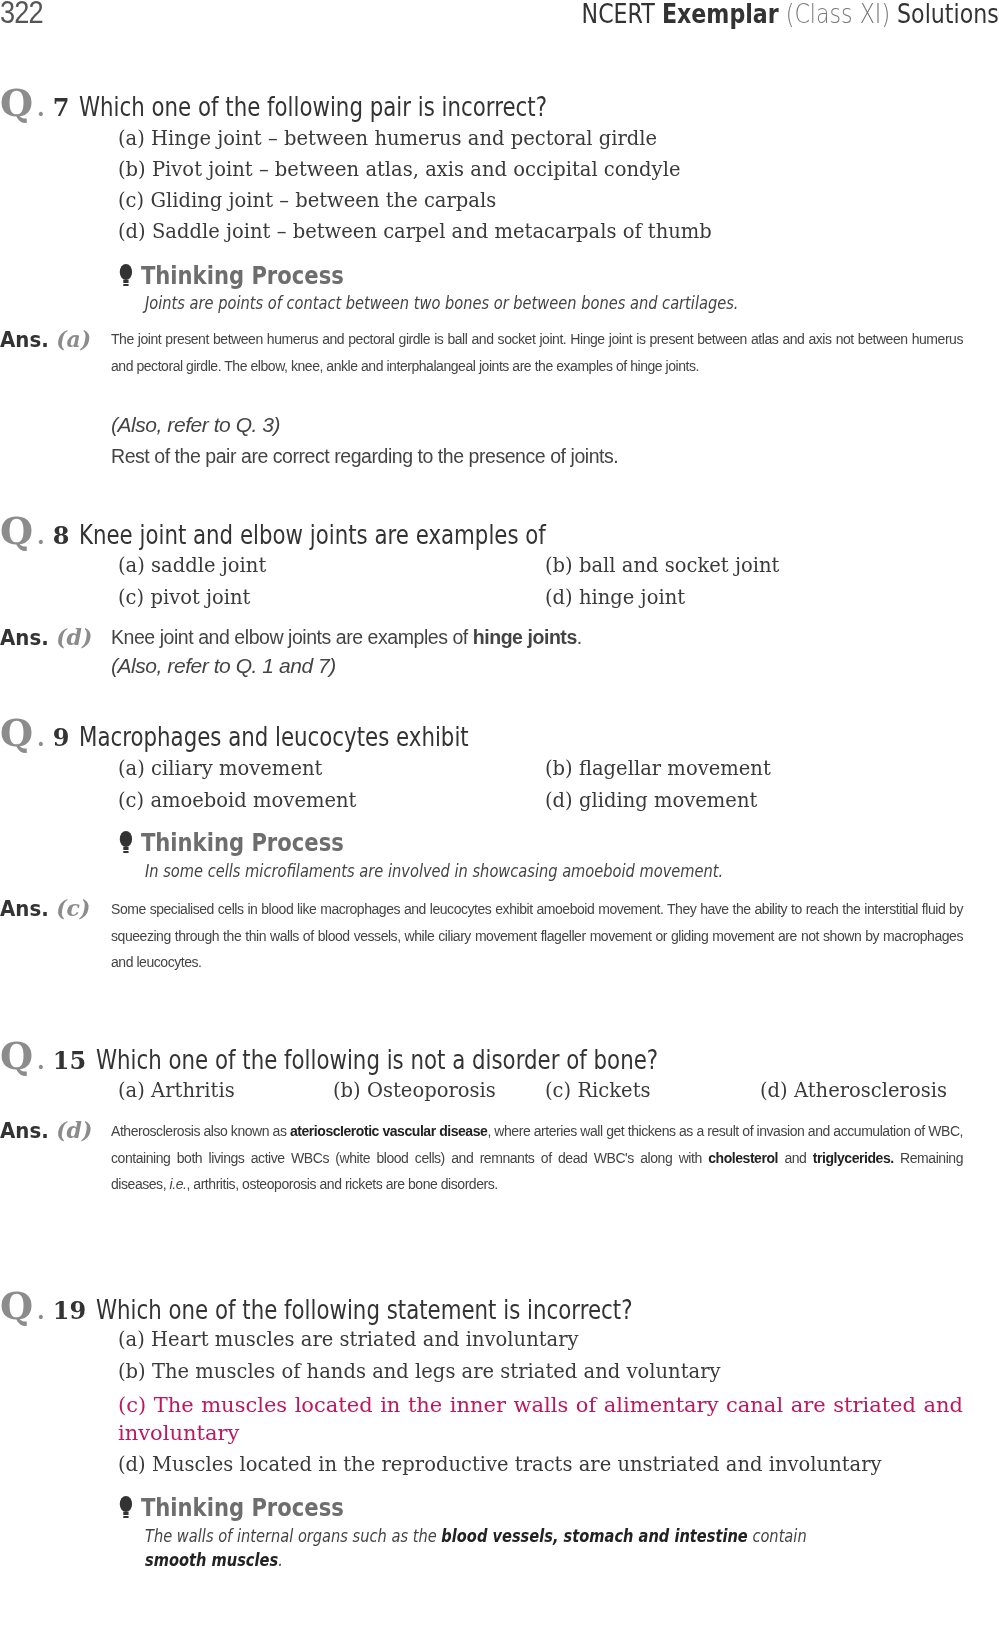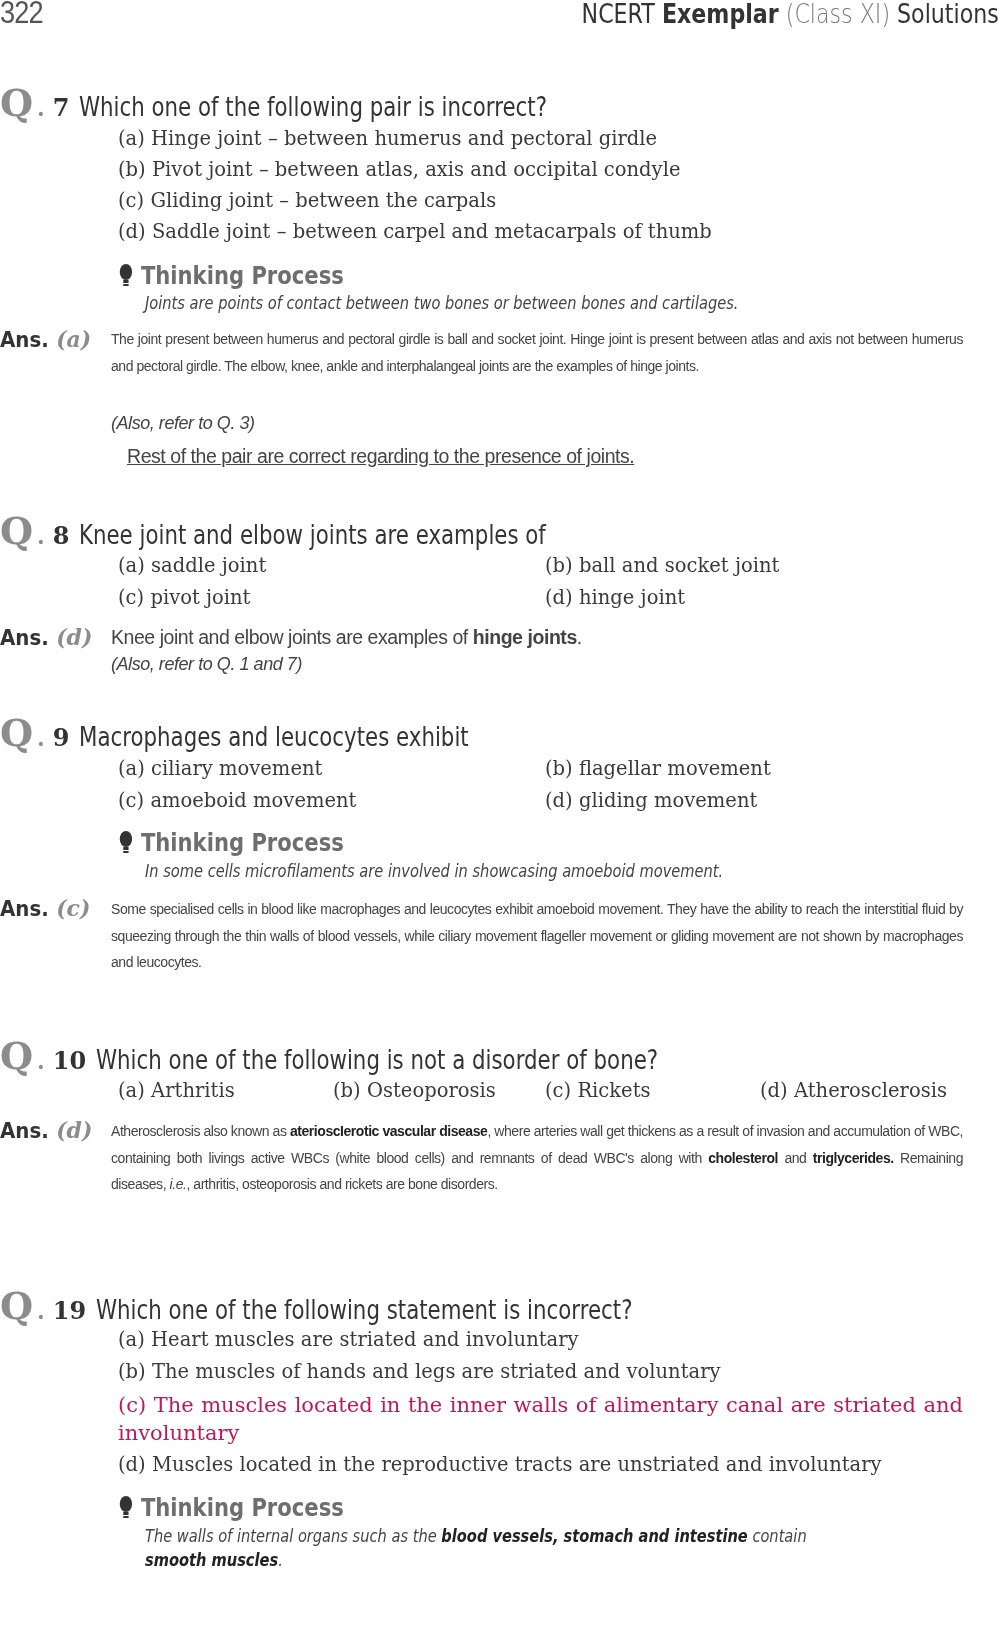--- a/index.html
+++ b/index.html
@@ -62,21 +62,21 @@
     .ans-letter {
       font-family: "DejaVu Serif", serif; font-style: italic; font-weight: bold; font-size: 22px;
       color: #8c8c8c; margin-left: 2px;
     }
     .ans-body {
       font-family: "Liberation Sans", sans-serif; font-size: 14px; color: #444;
       line-height: 26.5px; text-align: justify; letter-spacing: -0.45px;
     }
     .ans-body b { color: #222; }
     .ans-note {
-      font-family: "Liberation Sans", sans-serif; font-size: 18px; color: #444; font-style: italic;
+      font-family: "Liberation Sans", sans-serif; font-size: 21px; color: #444; font-style: italic;
       white-space: nowrap; letter-spacing: -0.45px;
     }
     .ans-line {
       font-family: "Liberation Sans", sans-serif; font-size: 19.5px; color: #444;
       white-space: nowrap; letter-spacing: -0.45px;
     }
   </style>
 </head>
 <body>
 
@@ -106,21 +106,21 @@
     <span>Thinking Process</span>
   </div>
   <div class="abs tp-text" style="left:145px; top:293px;">Joints are points of contact between two bones or between bones  and cartilages.</div>
 
   <div class="abs ans-label" style="top:326px;">
     <span class="ans-word">Ans.</span>
     <span class="ans-letter">(a)</span>
   </div>
   <div class="abs ans-body" style="left:111px; top:326px; width:852px;">The joint present between humerus and pectoral girdle is  ball and socket joint. Hinge joint is present between atlas and  axis not between humerus and pectoral girdle. The elbow,  knee, ankle and interphalangeal joints are the examples of hinge joints.</div>
   <div class="abs ans-note" style="left:111px; top:413px;">(Also, refer to Q. 3)</div>
-  <div class="abs ans-line" style="left:127px; top:445px;text-decoration:underline;">Rest of the pair are  correct regarding to the presence of joints.</div>
+  <div class="abs ans-line" style="left:111px; top:445px;">Rest of the pair are  correct regarding to the presence of joints.</div>
 </section>
 
 <section>
   <div class="abs q-head" style="top:508px;">
     <span class="q-mark">Q</span>
       <span class="q-dot">.</span>
     <span class="q-num">8</span>
     <span class="q-text">Knee joint and elbow joints are examples of</span>
   </div>
   <div class="abs opt" style="left:118px; top:553px;">(a) saddle joint</div>
@@ -164,21 +164,21 @@
     <span class="ans-word">Ans.</span>
     <span class="ans-letter">(c)</span>
   </div>
   <div class="abs ans-body" style="left:111px; top:896px; width:852px;">Some specialised cells in blood like macrophages and leucocytes  exhibit amoeboid movement. They have the ability to reach  the interstitial fluid by squeezing through the thin walls of blood vessels, while ciliary  movement flageller movement or gliding movement  are not shown by macrophages and leucocytes.</div>
 </section>
 
 <section>
   <div class="abs q-head" style="top:1033px;">
     <span class="q-mark">Q</span>
       <span class="q-dot">.</span>
-    <span class="q-num">10</span>
+    <span class="q-num">15</span>
     <span class="q-text">Which one of the following is not a disorder of bone?</span>
   </div>
   <div class="abs opt" style="left:118px; top:1078px;">(a) Arthritis</div>
   <div class="abs opt" style="left:333px; top:1078px;">(b) Osteoporosis</div>
   <div class="abs opt" style="left:545px; top:1078px;">(c) Rickets</div>
   <div class="abs opt" style="left:760px; top:1078px;">(d) Atherosclerosis</div>
 
   <div class="abs ans-label" style="top:1117px;">
     <span class="ans-word">Ans.</span>
     <span class="ans-letter">(d)</span>

